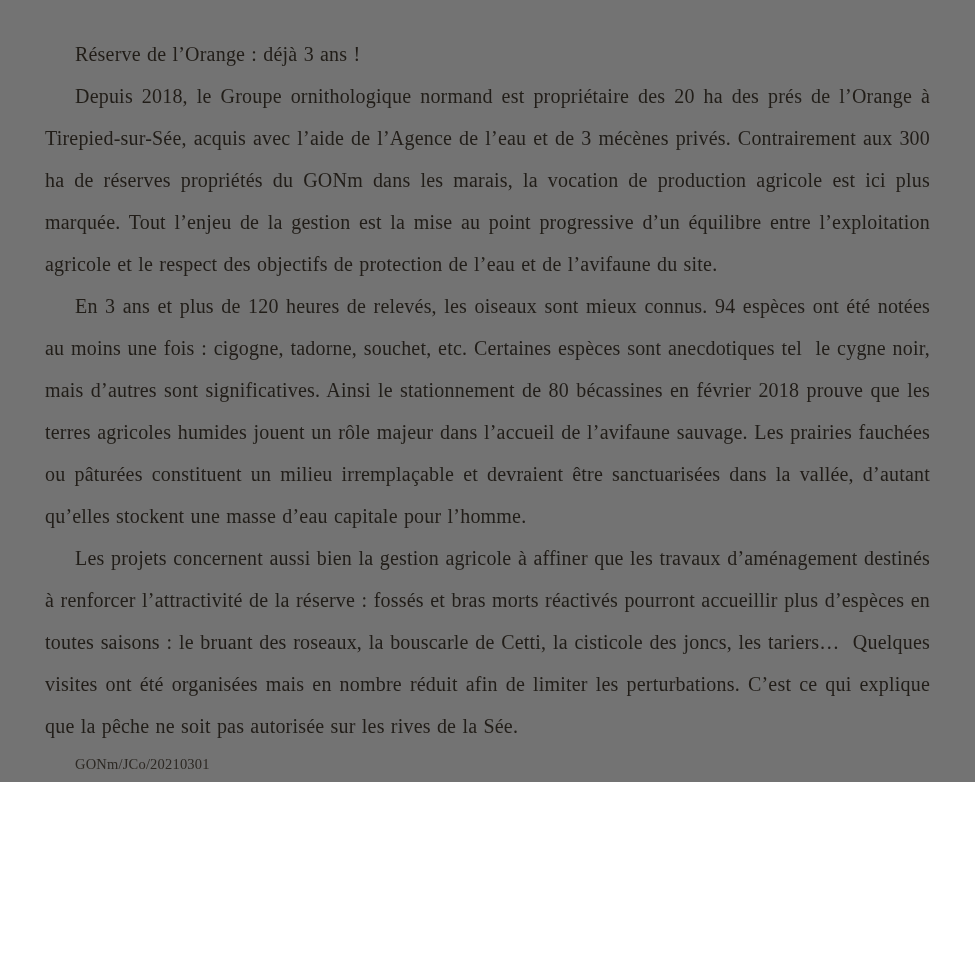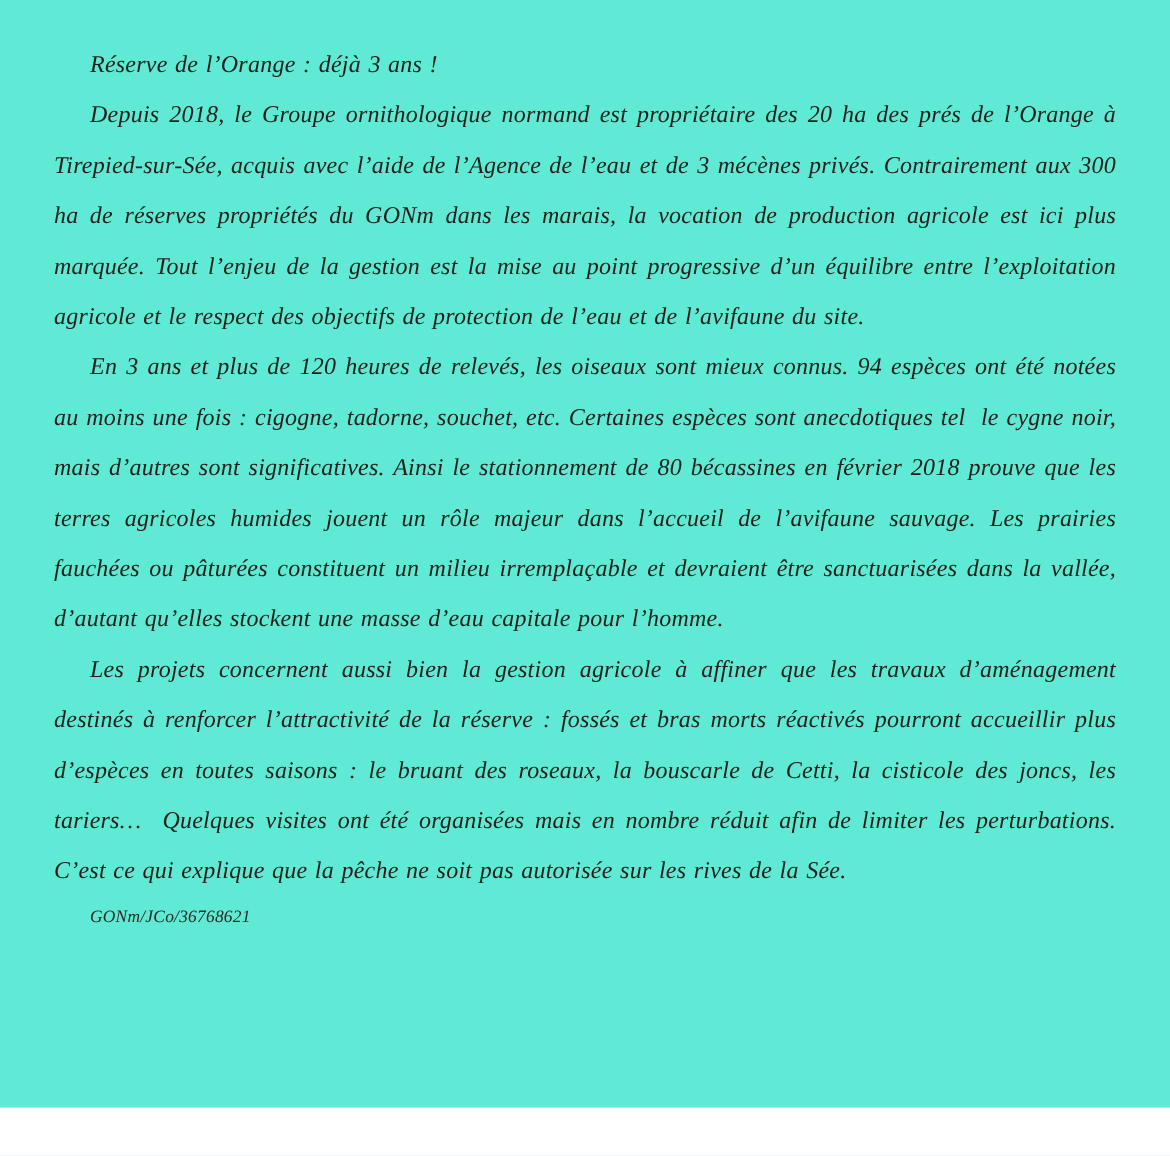--- a/index.html
+++ b/index.html
@@ -9,25 +9,24 @@
   }
   body {
     width: 975px;
     height: 963px;
     overflow: hidden;
     font-family: "Liberation Serif", "DejaVu Serif", serif;
   }
   .page {
     box-sizing: border-box;
     width: 975px;
-    height: 923px;
+    height: 782px;
     padding: 33px 45px 0 45px;
-    background: #5eead4;
+    background: #737373;
     color: #211d18;
-    font-style: italic;
   }
   .para {
     margin: 0;
     font-size: 20px;
     line-height: 42px;
     text-align: justify;
     text-indent: 30px;
     letter-spacing: 0.2px;
     word-spacing: 1px;
   }
@@ -48,14 +47,14 @@
 
 <div class="page">
   <p class="para title-line">Réserve de l’Orange&nbsp;: déjà 3 ans !</p>
 
   <p class="para">Depuis 2018, le Groupe ornithologique normand est propriétaire des 20 ha des prés de l’Orange à Tirepied-sur-Sée, acquis avec l’aide de l’Agence de l’eau et de 3 mécènes privés. Contrairement aux 300 ha de réserves propriétés du GONm dans les marais, la vocation de production agricole est ici plus marquée. Tout l’enjeu de la gestion est la mise au point progressive d’un équilibre entre l’exploitation agricole et le respect des objectifs de protection de l’eau et de l’avifaune du site.</p>
 
   <p class="para">En 3 ans et plus de 120 heures de relevés, les oiseaux sont mieux connus. 94 espèces ont été notées au moins une fois&nbsp;: cigogne, tadorne, souchet, etc. Certaines espèces sont anecdotiques tel&nbsp; le cygne noir, mais d’autres sont significatives. Ainsi le stationnement de 80 bécassines en février 2018 prouve que les terres agricoles humides jouent un rôle majeur dans l’accueil de l’avifaune sauvage. Les prairies fauchées ou pâturées constituent un milieu irremplaçable et devraient être sanctuarisées dans la vallée, d’autant qu’elles stockent une masse d’eau capitale pour l’homme.</p>
 
   <p class="para">Les projets concernent aussi bien la gestion agricole à affiner que les travaux d’aménagement destinés à renforcer l’attractivité de la réserve&nbsp;: fossés et bras morts réactivés pourront accueillir plus d’espèces en toutes saisons&nbsp;: le bruant des roseaux, la bouscarle de Cetti, la cisticole des joncs, les tariers…&nbsp; Quelques visites ont été organisées mais en nombre réduit afin de limiter les perturbations. C’est ce qui explique que la pêche ne soit pas autorisée sur les rives de la Sée.</p>
 
-  <p class="signature">GONm/JCo/36768621</p>
+  <p class="signature">GONm/JCo/20210301</p>
 </div>
 
 </body></html>

